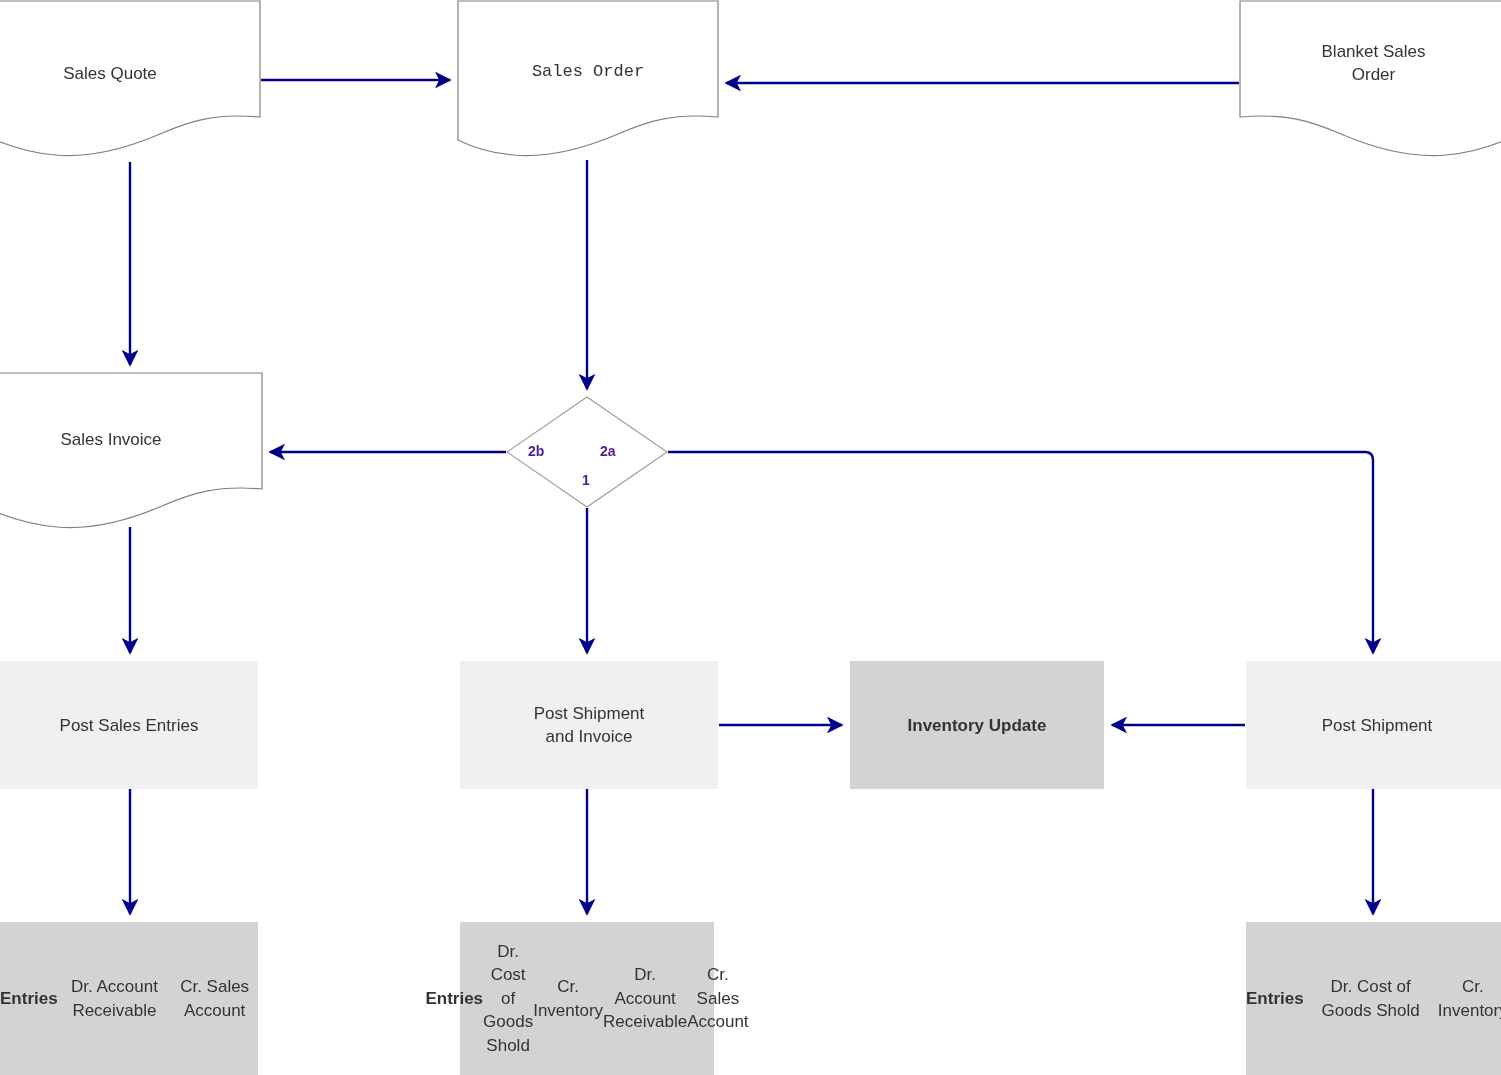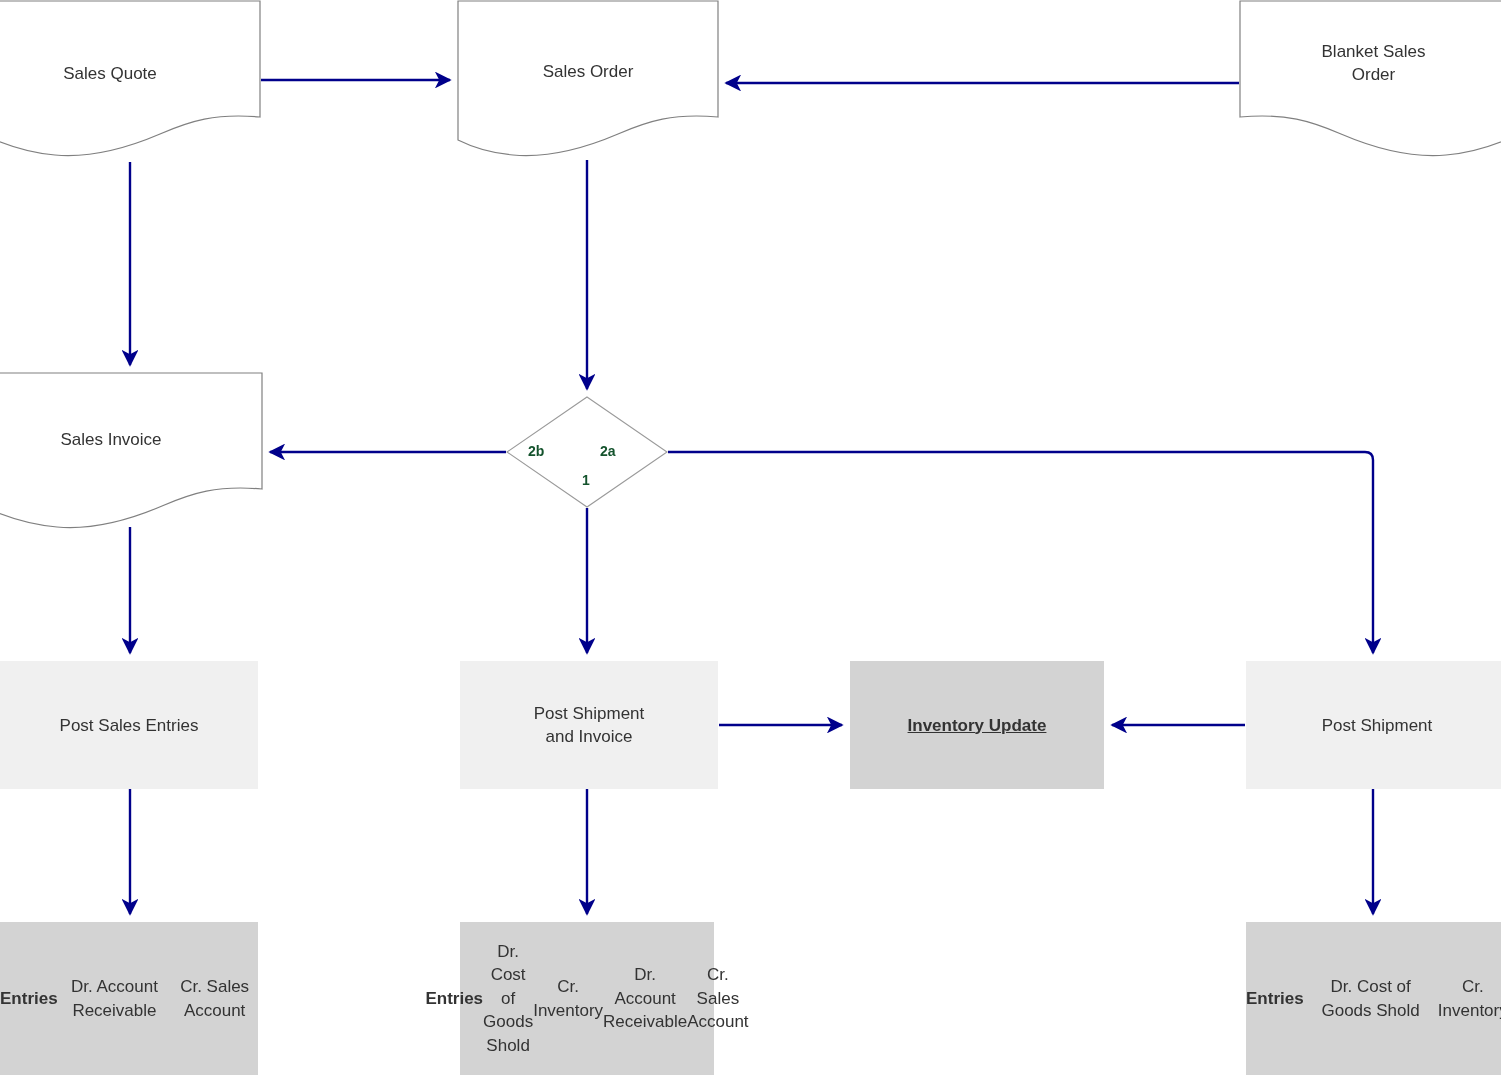--- a/index.html
+++ b/index.html
@@ -62,21 +62,21 @@
     font-size: 17px;
     line-height: 23.5px;
   }
   .entries-node .entries-title {
     font-weight: bold;
   }
   .diamond-label {
     position: absolute;
     font-size: 14px;
     font-weight: bold;
-    color: #14532d;
+    color: #4c1d95;
   }
 </style>
 </head>
 <body>
 
 <div id="canvas">
 
   <svg id="edges" viewBox="0 0 1501 1075" xmlns="http://www.w3.org/2000/svg">
     <defs>
       <marker id="arrow" viewBox="0 0 10 10" refX="9" refY="5" markerWidth="7" markerHeight="7" orient="auto-start-reverse">
@@ -109,37 +109,37 @@
       <line x1="719" y1="725" x2="842" y2="725" marker-end="url(#arrow)"></line>
       <line x1="1245" y1="725" x2="1112" y2="725" marker-end="url(#arrow)"></line>
       <line x1="130" y1="789" x2="130" y2="914" marker-end="url(#arrow)"></line>
       <line x1="587" y1="789" x2="587" y2="914" marker-end="url(#arrow)"></line>
       <line x1="1373" y1="789" x2="1373" y2="914" marker-end="url(#arrow)"></line>
     </g>
   </svg>
 
   <div class="doc-label" style="top:62px;left:-40px;width:300px;">Sales Quote</div>
 
-  <div class="doc-label" style="top:60px;left:458px;width:260px;">Sales Order</div>
+  <div class="doc-label" style="top:60px;left:458px;width:260px;font-family:Liberation Mono, monospace;">Sales Order</div>
 
   <div class="doc-label" style="top:40px;left:1240px;width:267px;">Blanket Sales
 Order</div>
 
   <div class="doc-label" style="top:428px;left:-40px;width:302px;">Sales Invoice</div>
 
   <div class="diamond-label" style="left:528px;top:443px;">2b</div>
   <div class="diamond-label" style="left:600px;top:443px;">2a</div>
   <div class="diamond-label" style="left:582px;top:472px;">1</div>
 
   <div class="node proc-node" style="left:0px;top:661px;width:258px;height:128px;">Post Sales Entries</div>
 
   <div class="node proc-node" style="left:460px;top:661px;width:258px;height:128px;">Post Shipment
 and Invoice</div>
 
-  <div class="node proc-node strong" style="left:850px;top:661px;width:254px;height:128px;text-decoration:underline;">Inventory Update</div>
+  <div class="node proc-node strong" style="left:850px;top:661px;width:254px;height:128px;">Inventory Update</div>
 
   <div class="node proc-node" style="left:1246px;top:661px;width:262px;height:128px;">Post Shipment</div>
 
   <div class="node entries-node" style="left:0px;top:922px;width:258px;height:153px;">
     <div class="entries-title">Entries</div>
     <div>Dr. Account Receivable</div>
     <div>Cr. Sales Account</div>
   </div>
 
   <div class="node entries-node" style="left:460px;top:922px;width:254px;height:153px;">

